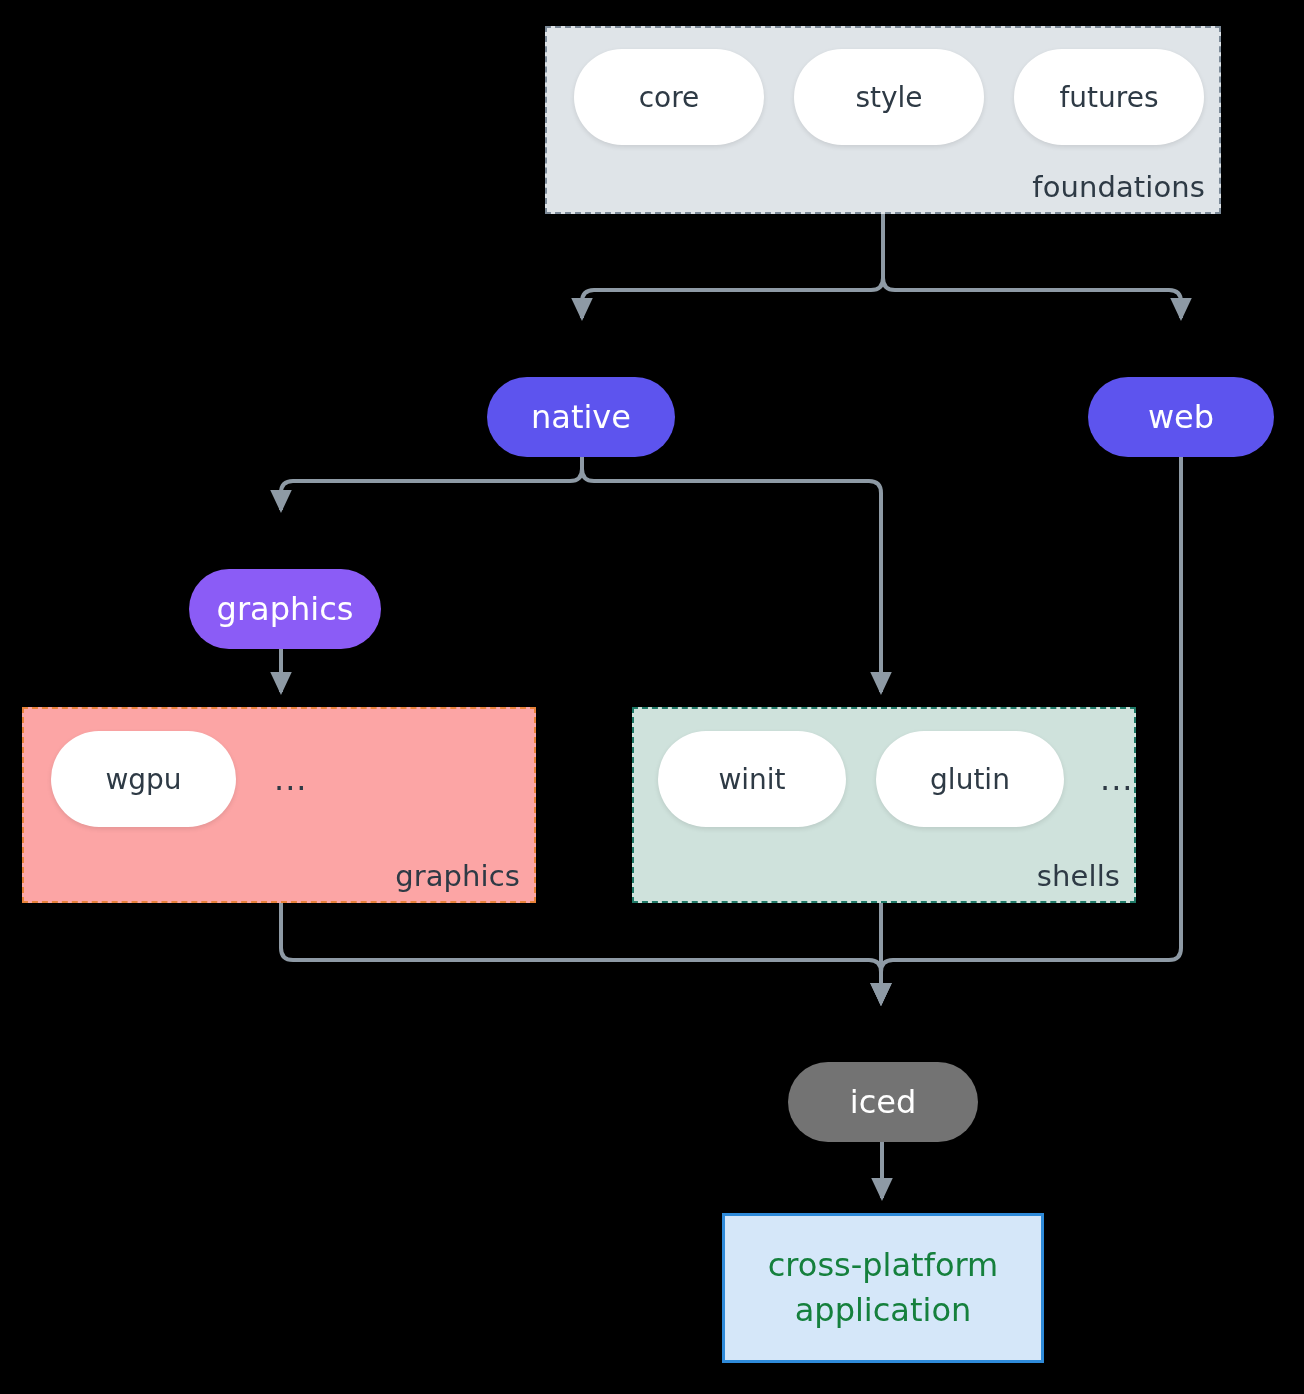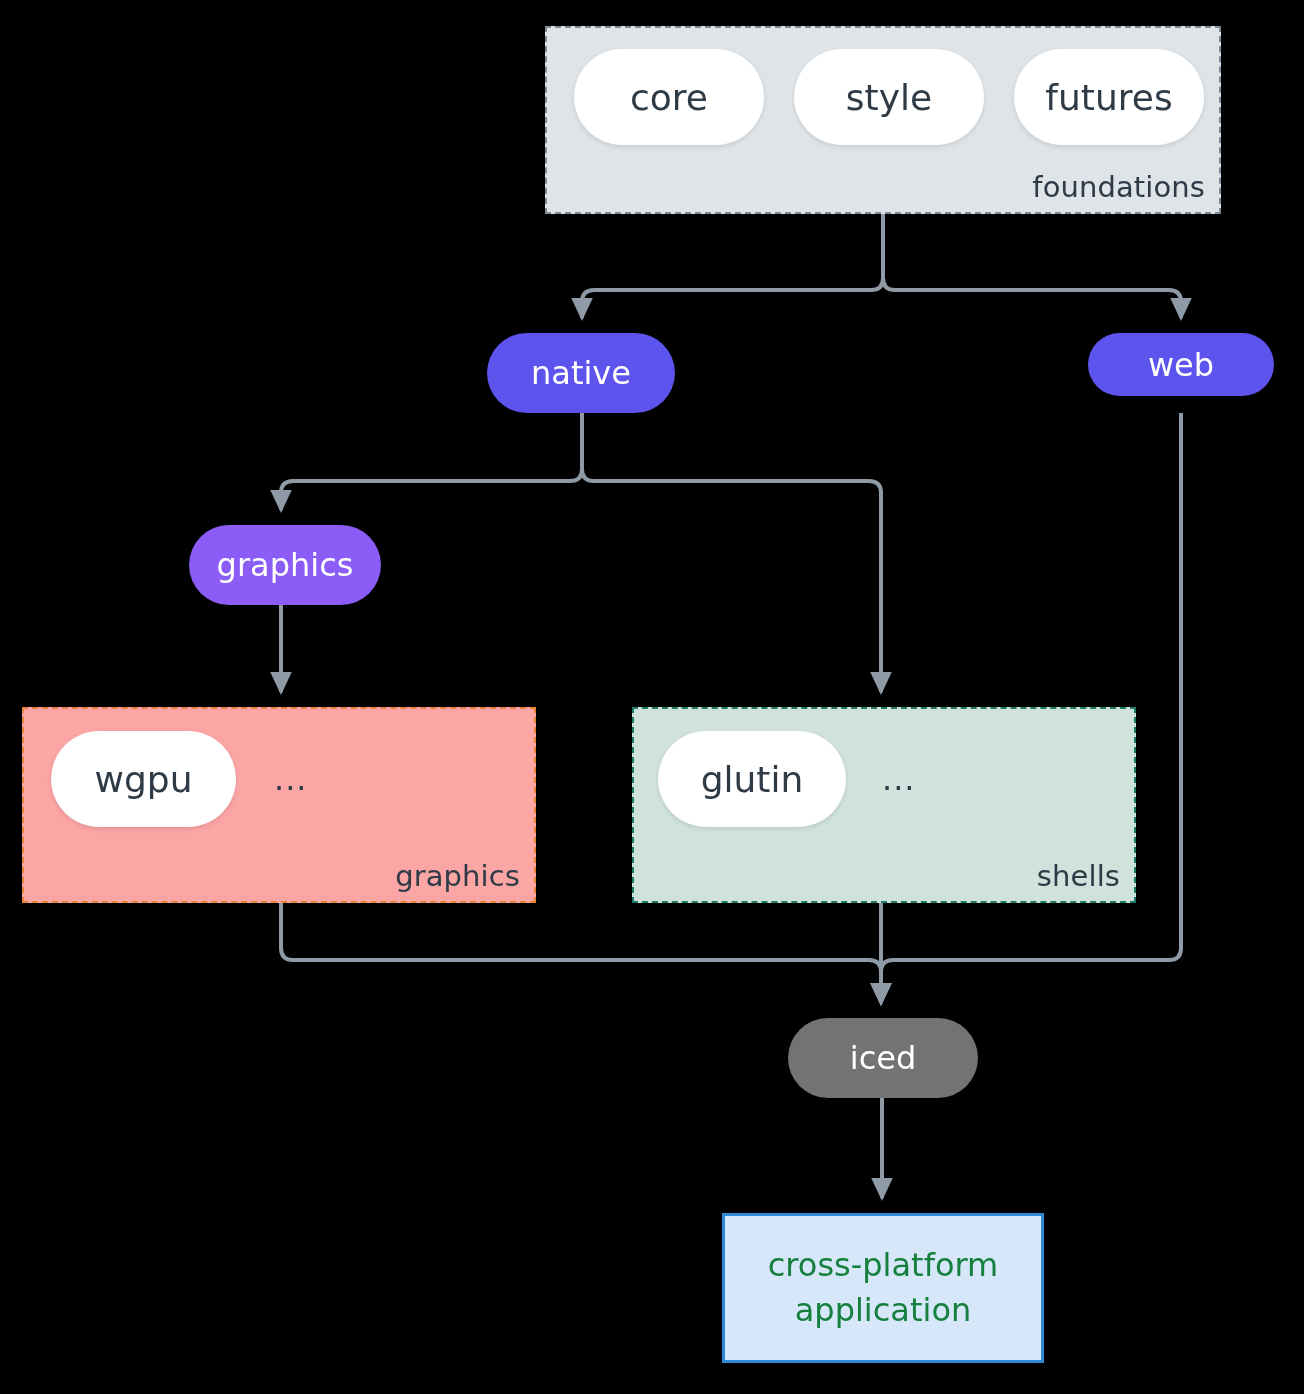--- a/index.html
+++ b/index.html
@@ -96,21 +96,21 @@
 
   
   .pill-white {
     background: #ffffff;
     border-radius: 999px;
     height: 96px;
     display: flex;
     align-items: center;
     justify-content: center;
     color: #2e3a45;
-    font-size: 36px;
+    font-size: 28px;
     box-shadow: 0 2px 5px rgba(0,0,0,0.10);
     box-sizing: border-box;
   }
   .ellipsis {
     color: #2e3a45;
     font-size: 32px;
     letter-spacing: 1px;
     line-height: 96px;
     padding-left: 6px;
   }
@@ -118,27 +118,28 @@
   
   .node-pill {
     position: absolute;
     border-radius: 999px;
     display: flex;
     align-items: center;
     justify-content: center;
     color: #ffffff;
     font-size: 32px;
     box-sizing: border-box;
+    margin-top: 44px;
   }
   #node-native {
     left: 487px; top: 333px; width: 188px; height: 80px;
     background: #5d54ee;
   }
   #node-web {
-    left: 1088px; top: 333px; width: 186px; height: 63px;
+    left: 1088px; top: 333px; width: 186px; height: 80px;
     background: #5d54ee;
   }
   #node-graphics {
     left: 189px; top: 525px; width: 192px; height: 80px;
     background: #8b5cf6;
   }
   #node-iced {
     left: 788px; top: 1018px; width: 190px; height: 80px;
     background: #737373;
   }
@@ -206,20 +207,21 @@
   <div class="group-box" id="renderers-group">
     <div class="group-pills">
       <div class="pill-white" style="width:185px">wgpu</div>
       <div class="ellipsis">...</div>
     </div>
     <div class="group-label">graphics</div>
   </div>
 
   <div class="group-box" id="shells-group">
     <div class="group-pills">
+      <div class="pill-white" style="width:188px">winit</div>
       <div class="pill-white" style="width:188px">glutin</div>
       <div class="ellipsis">...</div>
     </div>
     <div class="group-label">shells</div>
   </div>
 
   <div class="node-pill" id="node-native">native</div>
 
   <div class="node-pill" id="node-web">web</div>
 

